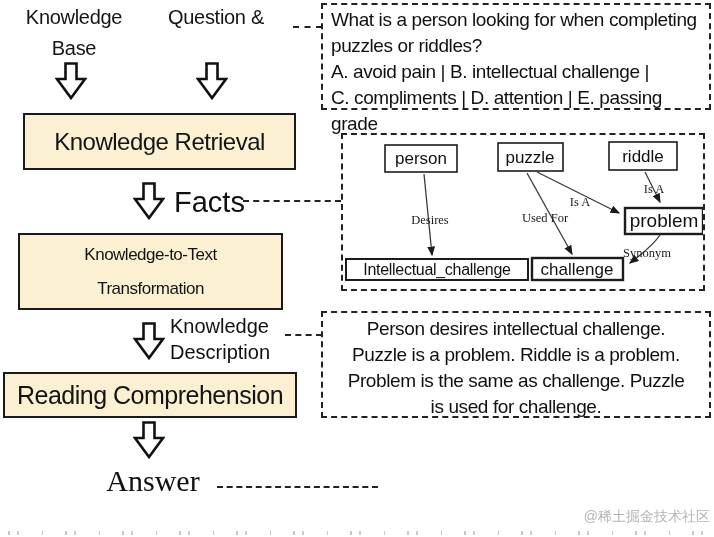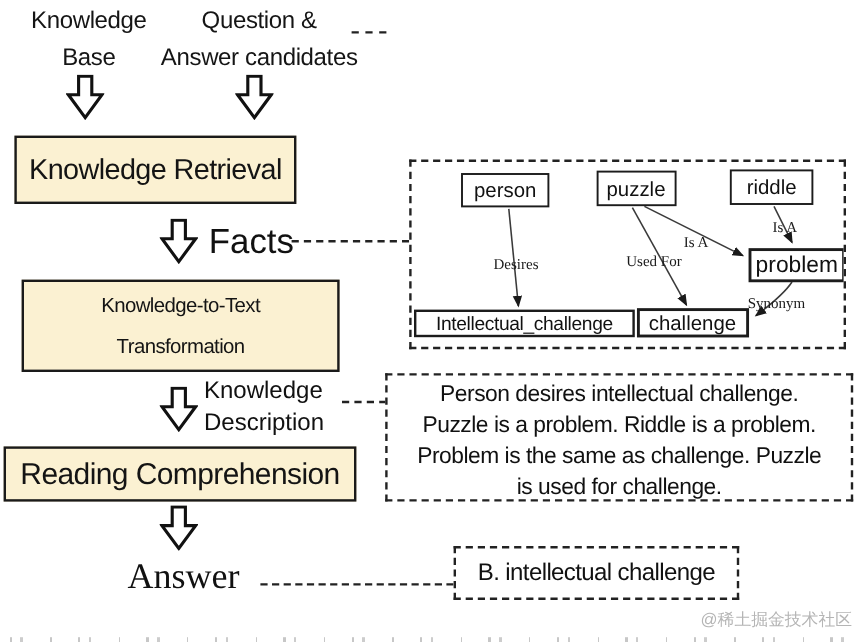--- a/index.html
+++ b/index.html
@@ -19,21 +19,21 @@
   #arr1{left:55px;top:62px;}
   #arr2{left:196px;top:62px;}
   #arr3{left:133px;top:182px;}
   #arr4{left:133px;top:322px;}
   #arr5{left:133px;top:421px;}
 
   
   .stage{background:#FBF1D2;border:2px solid #1a1a1a;box-sizing:border-box;
          display:flex;flex-direction:column;justify-content:center;align-items:center;
          letter-spacing:-0.5px;color:#141414;}
-  #stage1{left:12px;top:113px;width:235px;height:57px;font-size:24px;}
+  #stage1{left:23px;top:113px;width:273px;height:57px;font-size:24px;}
   #stage2{left:18px;top:233px;width:265px;height:77px;font-size:17px;line-height:34px;}
   #stage3{left:3px;top:372px;width:294px;height:46px;font-size:25px;}
 
   
   #facts-label{left:174px;top:186px;font-size:29px;}
   #kd-label{left:170px;top:313px;font-size:20px;line-height:26px;}
   #answer-label{left:98px;top:464px;width:110px;font-size:30px;text-align:center;font-family:Liberation Serif, serif;}
 
   
   .dash-h{border-top:2px dashed #222;height:0;}
@@ -70,21 +70,20 @@
 <body>
 
 <div id="page">
 
   <div class="abs in-label ctr" id="in-left">
     <div>Knowledge</div>
     <div>Base</div>
   </div>
   <div class="abs in-label ctr" id="in-right">
     <div>Question &amp;</div>
-    <div>Answer candidates</div>
   </div>
 
   <svg class="abs blk-arrow" id="arr1" viewBox="0 0 32 38">
     <path d="M10.5,1.5 H21.5 V17 H30 L16,36 L2,17 H10.5 Z" fill="#fff" stroke="#111" stroke-width="2.6"></path>
   </svg>
   <svg class="abs blk-arrow" id="arr2" viewBox="0 0 32 38">
     <path d="M10.5,1.5 H21.5 V17 H30 L16,36 L2,17 H10.5 Z" fill="#fff" stroke="#111" stroke-width="2.6"></path>
   </svg>
   <svg class="abs blk-arrow" id="arr3" viewBox="0 0 32 38">
     <path d="M10.5,1.5 H21.5 V17 H30 L16,36 L2,17 H10.5 Z" fill="#fff" stroke="#111" stroke-width="2.6"></path>
@@ -113,20 +112,26 @@
   <div class="abs dash-h" id="dash-kd"></div>
 
   <div class="abs stage" id="stage3">
     <div>Reading Comprehension</div>
   </div>
 
   <div class="abs" id="answer-label">Answer</div>
   <div class="abs dash-h" id="dash-ans"></div>
 
   <div class="abs dash-h" id="dash-q"></div>
+  <div class="abs dash-box" id="q-box">
+    <div>What is a person looking for when completing</div>
+    <div>puzzles or riddles?</div>
+    <div>A. avoid pain | B. intellectual challenge |</div>
+    <div>C. compliments | D. attention | E. passing grade</div>
+  </div>
 
   <div class="abs dash-box" id="graph-box">
     <svg id="graph-svg" viewBox="0 0 360 154">
       <defs>
         <marker id="ah" markerWidth="9" markerHeight="8" refX="6.5" refY="3" orient="auto">
           <path d="M0,0 L7.5,3 L0,6 Z" fill="#1a1a1a"></path>
         </marker>
       </defs>
 
       <line class="eline" x1="81" y1="39" x2="89" y2="120" marker-end="url(#ah)"></line>
@@ -168,20 +173,17 @@
     </svg>
   </div>
 
   <div class="abs dash-box" id="desc-box">
     <div>Person desires intellectual challenge.</div>
     <div>Puzzle is a problem. Riddle is a problem.</div>
     <div>Problem is the same as challenge. Puzzle</div>
     <div>is used for challenge.</div>
   </div>
 
-  <div class="abs dash-box" id="ans-box">
-    <span>B. intellectual challenge</span>
-  </div>
 
   <div class="abs" id="watermark">@稀土掘金技术社区</div>
   <div class="abs" id="caption-frag"></div>
 
 </div>
 
 </body></html>

